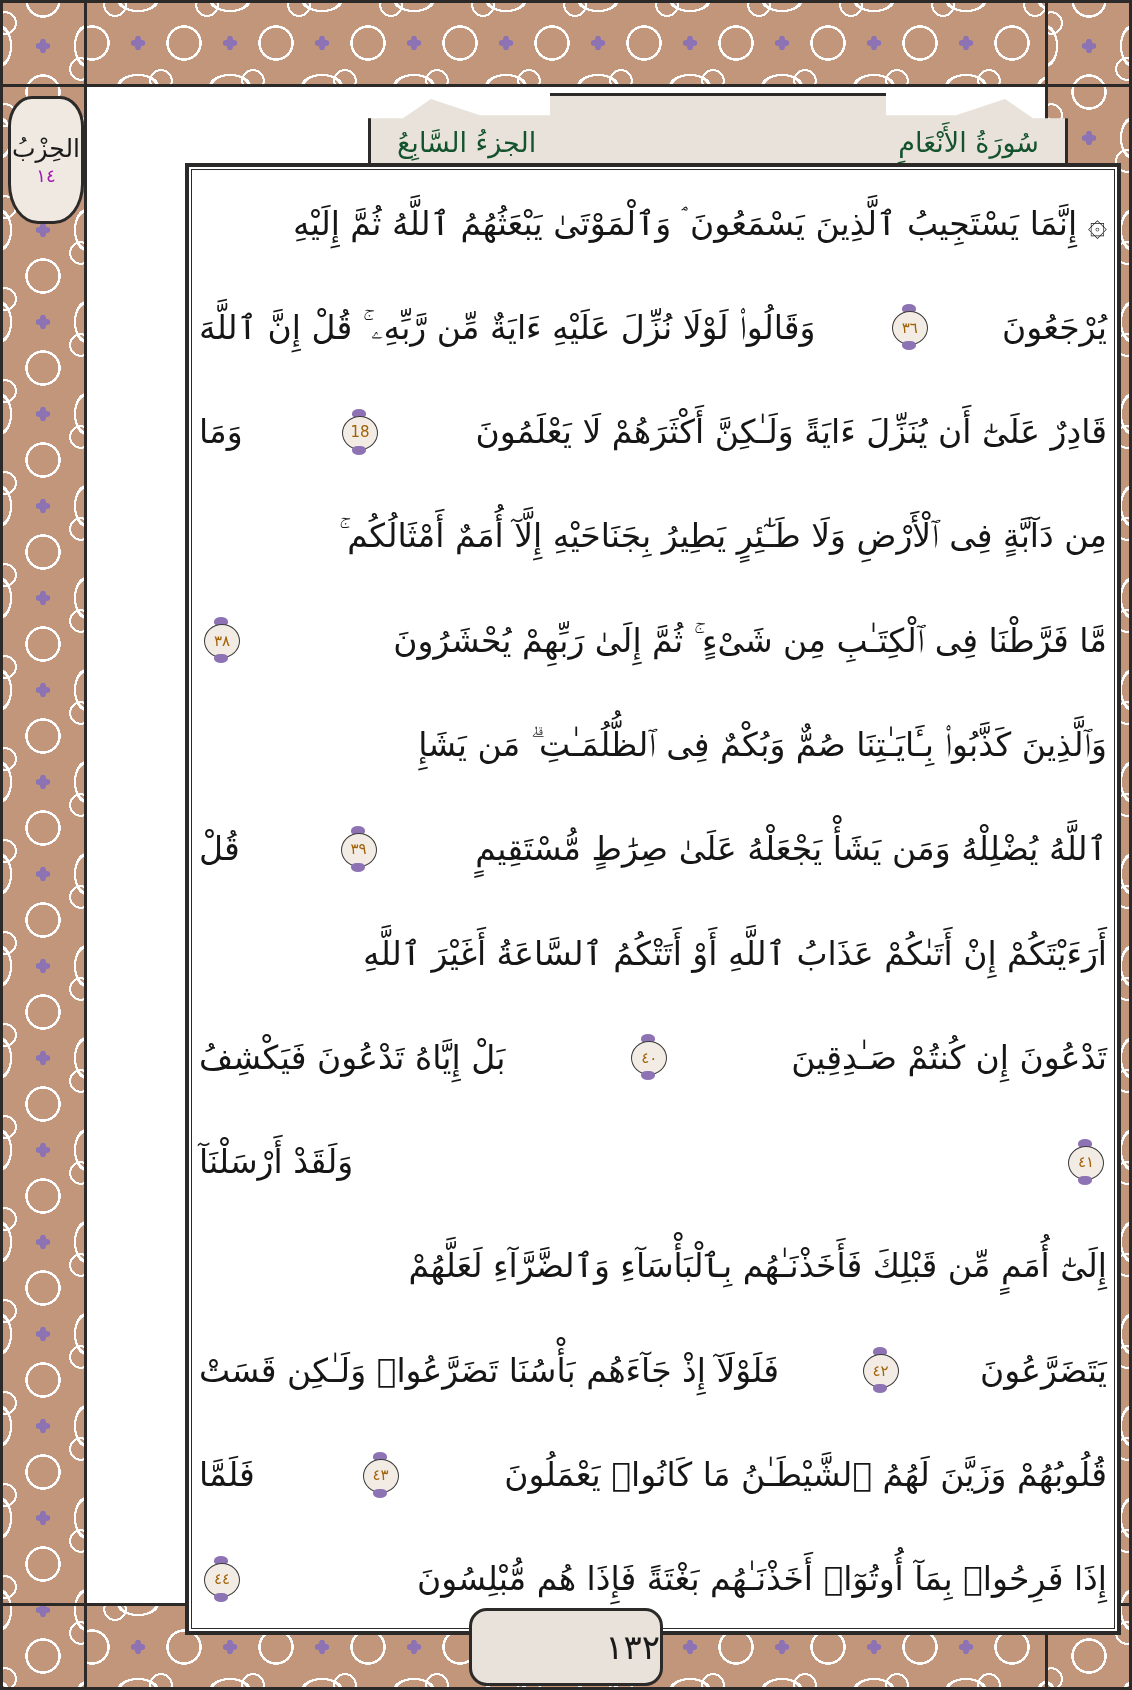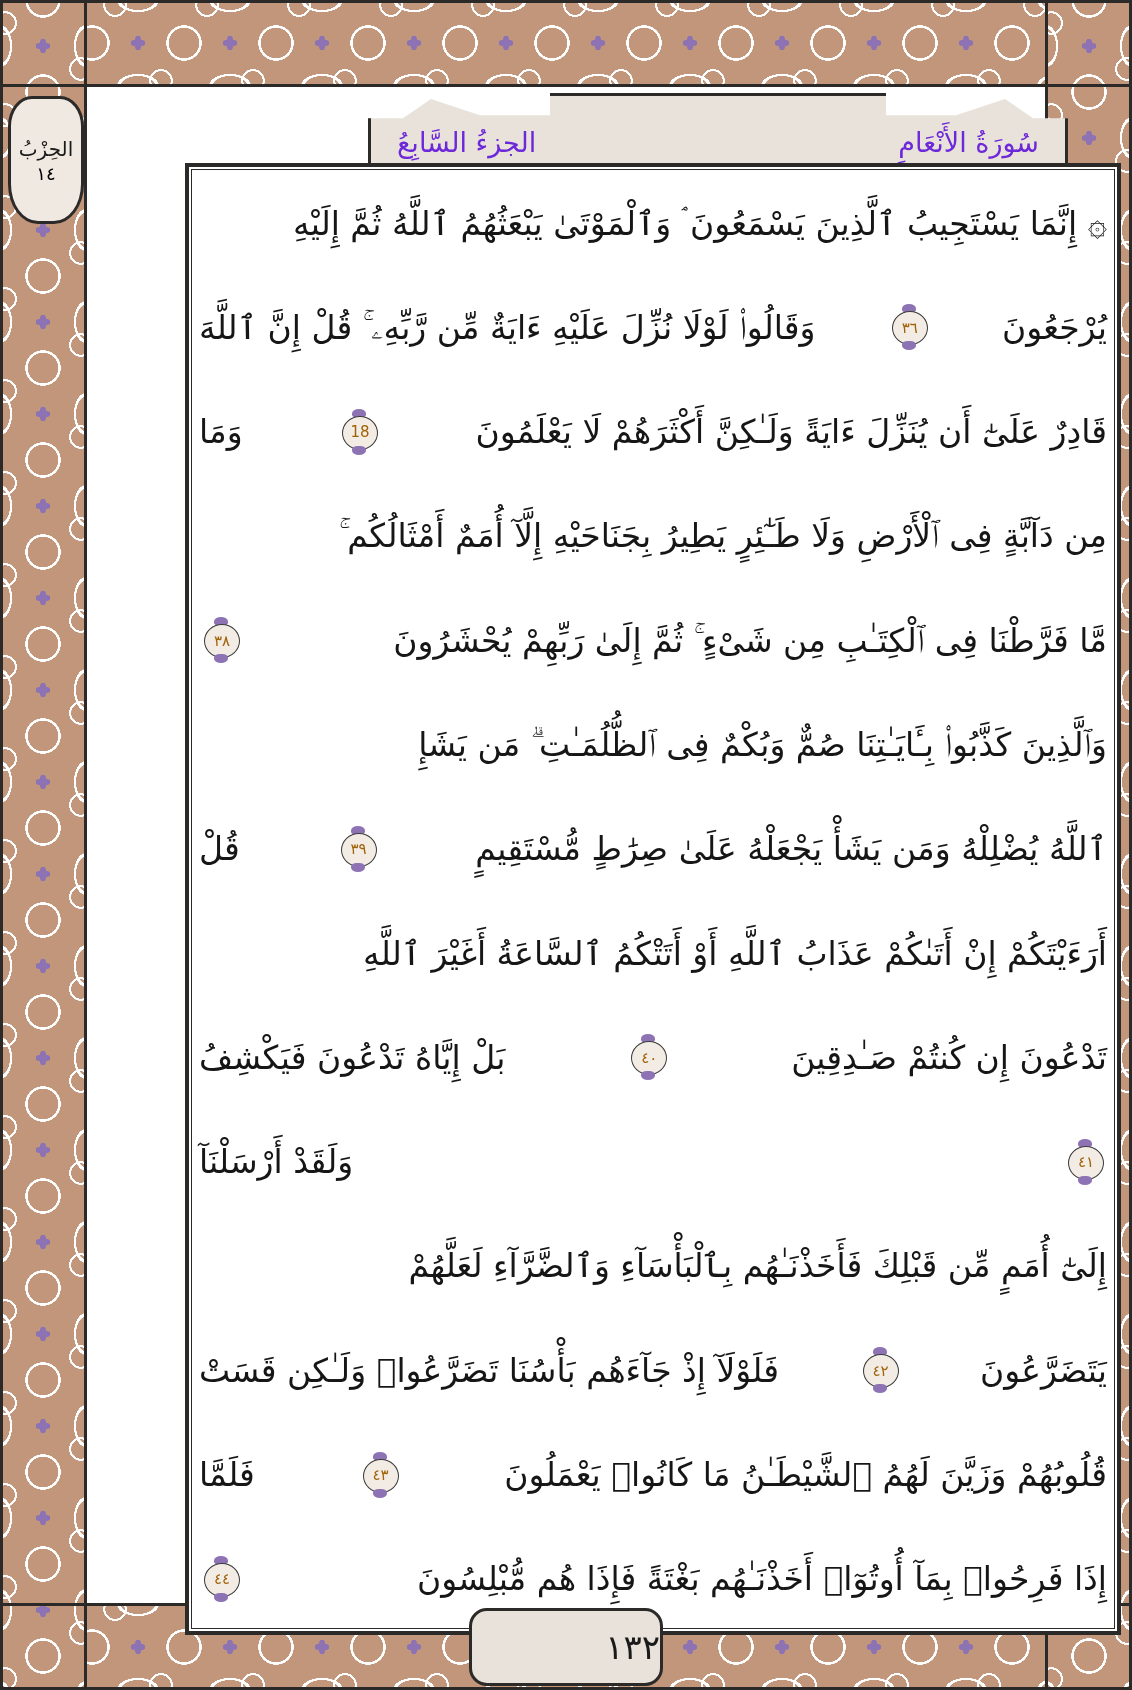--- a/index.html
+++ b/index.html
@@ -119,39 +119,39 @@
     background:#e8e2da;
     border:3px solid #2c2a29;
     box-sizing:border-box;
     clip-path:polygon(0% 100%, 0% 34%, 5% 34%, 9% 8%, 16% 30%, 26% 30%, 26% 0%,
                       74% 0%, 74% 30%, 84% 30%, 91% 8%, 95% 34%, 100% 34%, 100% 100%);
     display:flex;align-items:flex-end;justify-content:space-between;
     padding:0 26px 6px 26px;
   }
   .cart-text{
     font-family:"DejaVu Sans","Liberation Sans",sans-serif;
-    font-size:27px;color:#6d28d9;white-space:nowrap;
+    font-size:27px;color:#14532d;white-space:nowrap;
     line-height:1.1;
   }
 
   
   #hizb-cartouche{
     position:absolute;
     left:8px;top:96px;
     width:76px;height:128px;
     background:#efe9e1;
     border:3px solid #2c2a29;
     border-radius:24px 24px 30px 30px/30px 30px 40px 40px;
     box-sizing:border-box;
     display:flex;flex-direction:column;
     align-items:center;justify-content:center;
     gap:2px;z-index:6;
   }
-  #hizb-cartouche .hz-label{font-size:20px;color:#1a1a1a;white-space:nowrap;}
-  #hizb-cartouche .hz-num{font-size:18px;color:#000000;}
+  #hizb-cartouche .hz-label{font-size:25px;color:#1a1a1a;white-space:nowrap;}
+  #hizb-cartouche .hz-num{font-size:18px;color:#a21caf;}
 
   
   #pagenum-cartouche{
     position:absolute;
     left:469px;top:1608px;
     width:194px;height:78px;
     background:#e8e2da;
     border:3px solid #2c2a29;
     border-radius:18px;
     box-sizing:border-box;

